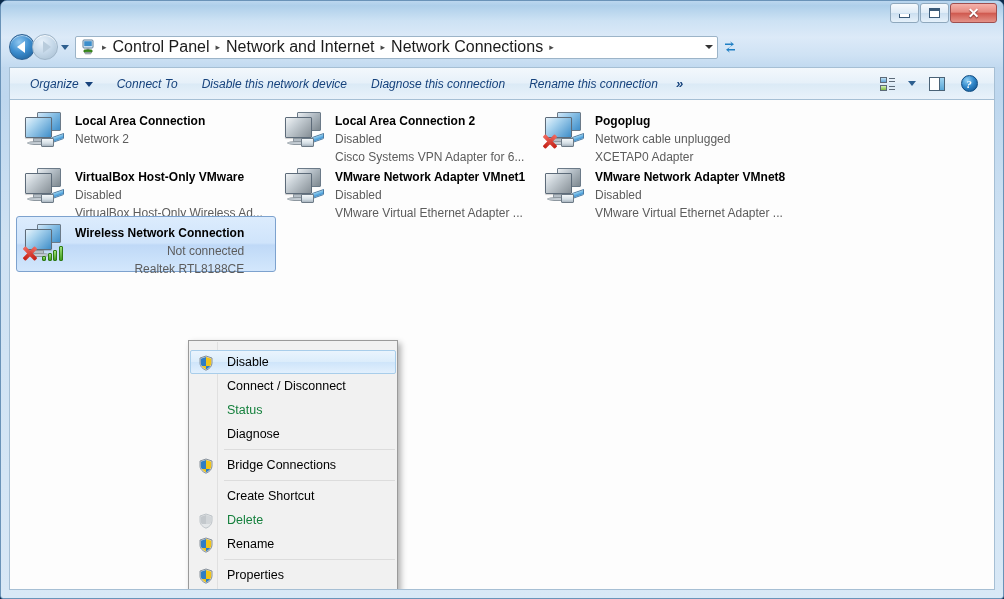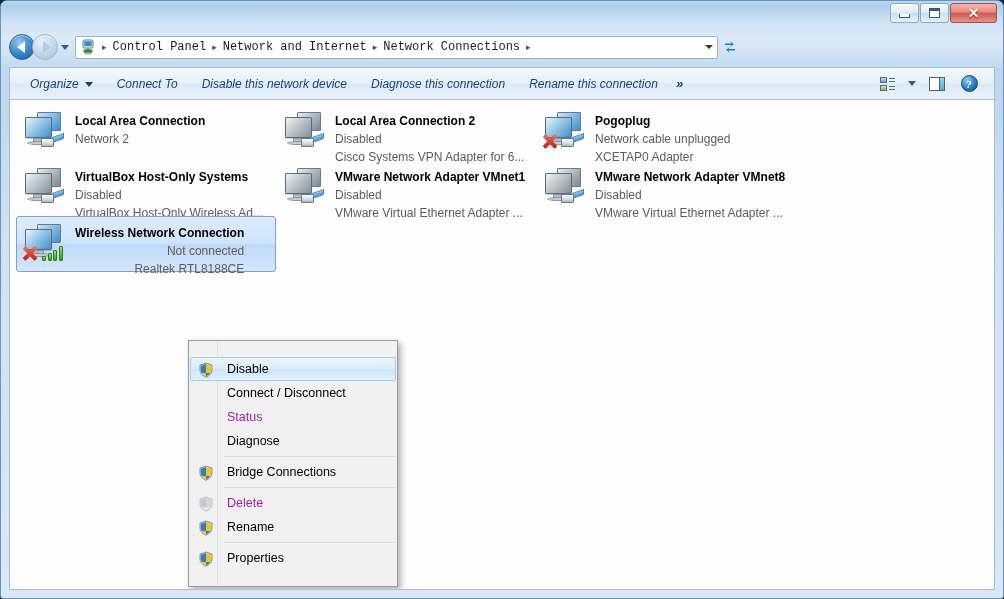--- a/index.html
+++ b/index.html
@@ -137,22 +137,21 @@
   }
   #crumb-ico {
     width: 16px; height: 16px;
     position: relative; flex: 0 0 16px;
     margin-right: 3px;
   }
   .crumb {
     color: #1b1b1b;
     padding: 2px 3px;
     white-space: nowrap;
-    font-size: 12px;
-    font-family: Liberation Mono, monospace;
+    font-size: 16px;
   }
   .crumb-sep {
     color: #4a4a4a;
     font-size: 9px;
     padding: 0 3px;
     line-height: 1;
   }
   #crumb-drop {
     position: absolute; right: 4px; top: 0; bottom: 0;
     display: flex; align-items: center;
@@ -391,21 +390,21 @@
   .redx:after  { transform: rotate(-45deg); }
 
   
   #ctxmenu {
     position: absolute;
     left: 178px; top: 240px;
     width: 210px;
     background: #f1f1f1;
     border: 1px solid #9a9a9a;
     box-shadow: 3px 3px 6px rgba(0,0,0,.30);
-    padding: 16px 0;
+    padding: 9px 0;
     z-index: 40;
   }
   #ctx-gutter {
     position: absolute; left: 1px; top: 1px; bottom: 1px;
     width: 28px;
     background: #f1f1f1;
     border-right: 1px solid #e0e0e0;
   }
   .mi {
     position: relative;
@@ -417,21 +416,21 @@
     border: 1px solid transparent;
     margin: 0 1px;
     z-index: 2;
   }
   .mi.hover {
     background: linear-gradient(180deg,#eaf4fd 0%, #dcedfb 48%, #cfe5fa 52%, #e2f0fd 100%);
     border: 1px solid #a8cdea;
     border-radius: 2px;
   }
   .mi.bold { font-weight: normal; }
-  .mi.disabled { color: #a21caf; }
+  .mi.disabled { color: #15803d; }
   .mi-shield {
     position: absolute; left: 7px; top: 4px;
     width: 16px; height: 16px;
   }
   .shield {
     width: 16px; height: 16px;
     position: relative;
   }
   .msep {
     height: 1px;
@@ -619,21 +618,21 @@
             <span class="mon-back"></span>
               <span class="mon-front"></span>
             <span class="mon-stand"></span>
               <span class="mon-base"></span>
             <span class="plug">
                 <span class="plug-cable"></span>
                 <span class="plug-body"></span>
               </span>
           </span>
           <span class="tile-text">
-            <span class="t-name">VirtualBox Host-Only Systems</span><br>
+            <span class="t-name">VirtualBox Host-Only VMware</span><br>
             <span class="t-sub">Disabled</span><br>
             <span class="t-sub">VirtualBox Host-Only Wireless Ad...</span>
           </span>
         </div>
 
         <div class="tile">
           <span class="tile-ico gray">
             <span class="mon-back"></span>
               <span class="mon-front"></span>
             <span class="mon-stand"></span>
@@ -732,20 +731,23 @@
               <path d="M8 1.9 L2.8 3.7 V8 C2.8 9.2 3.2 10.2 3.8 11 L8 11 Z" fill="#2f7dc4"></path>
               <path d="M3.8 11 C5 12.6 6.6 13.7 8 14.3 L8 11 Z" fill="#f0c419"></path>
               <path d="M12.2 11 C11 12.6 9.4 13.7 8 14.3 L8 11 Z" fill="#2f7dc4"></path>
             </svg>
         </span>
         <span>Bridge Connections</span>
       </div>
 
       <div class="msep"></div>
 
+      <div class="mi">
+        <span>Create Shortcut</span>
+      </div>
 
       <div class="mi disabled">
         <span class="mi-shield">
           <svg class="shield" viewBox="0 0 16 16">
               <path d="M8 1 L14 3 V8 C14 11.5 11.2 14 8 15.2 C4.8 14 2 11.5 2 8 V3 Z" fill="#e3e6e8" stroke="#b3babf" stroke-width="0.8"></path>
               <path d="M8 1.9 L13.2 3.7 V8 C13.2 9.2 12.8 10.2 12.2 11 L8 11 Z" fill="#d2d6d9"></path>
               <path d="M8 1.9 L2.8 3.7 V8 C2.8 9.2 3.2 10.2 3.8 11 L8 11 Z" fill="#c3c8cc"></path>
             </svg>
         </span>
         <span>Delete</span>

